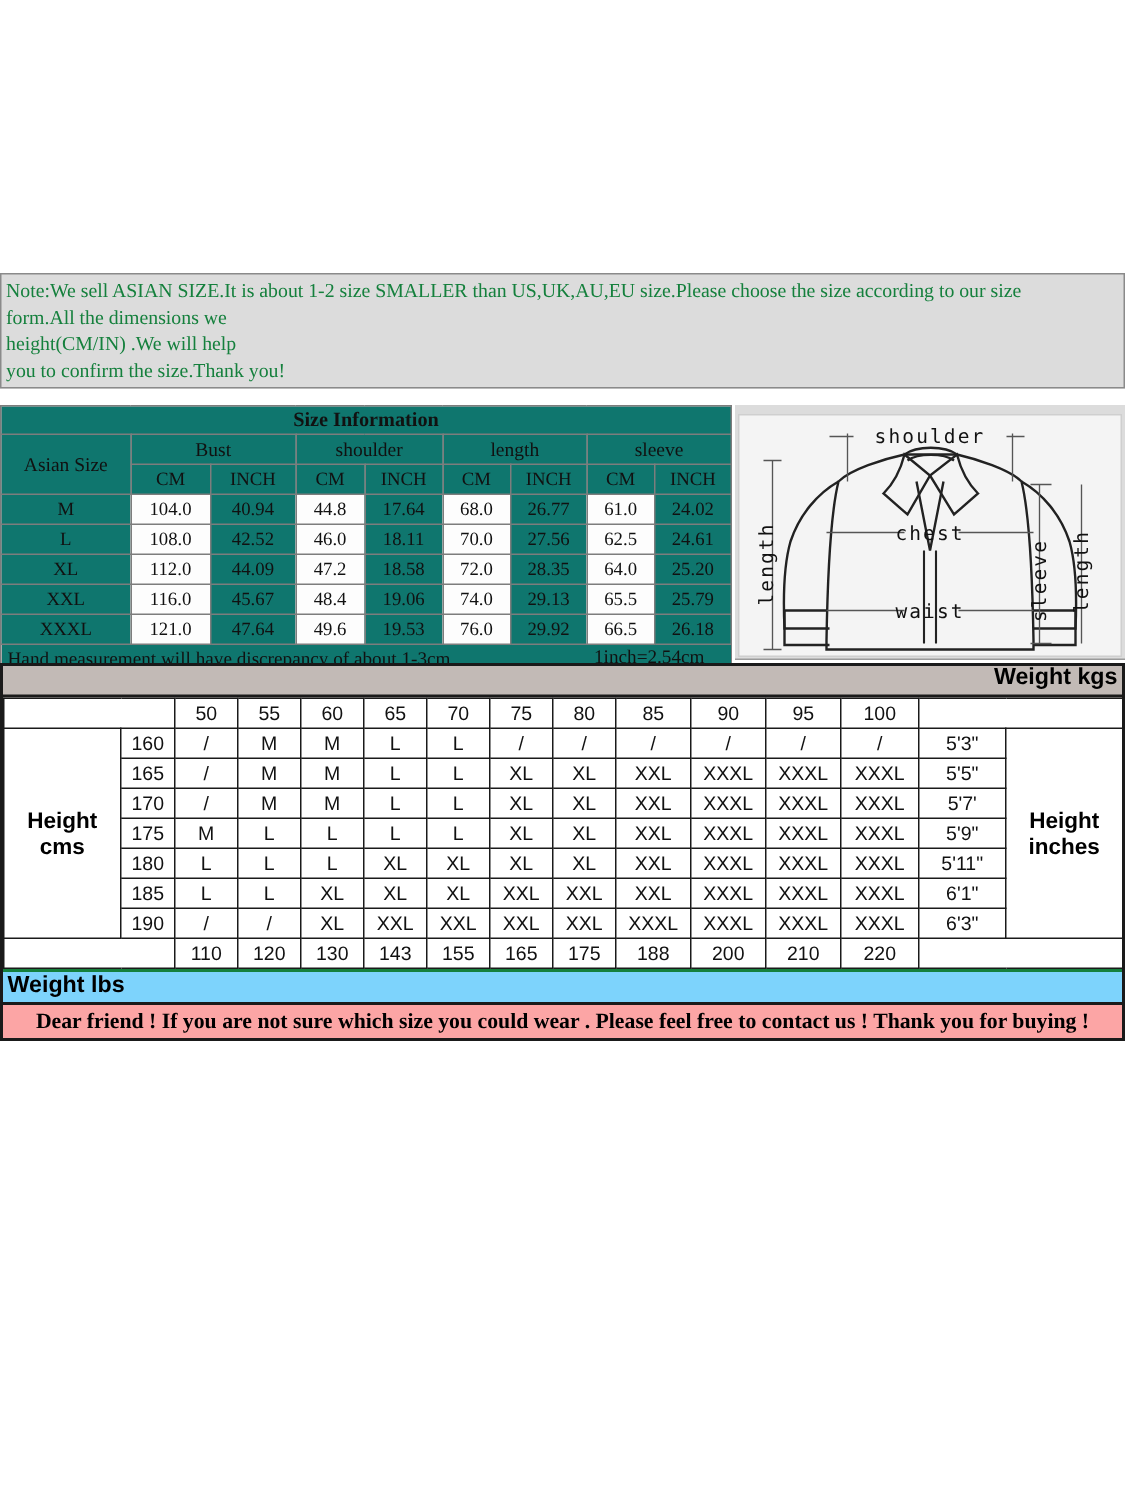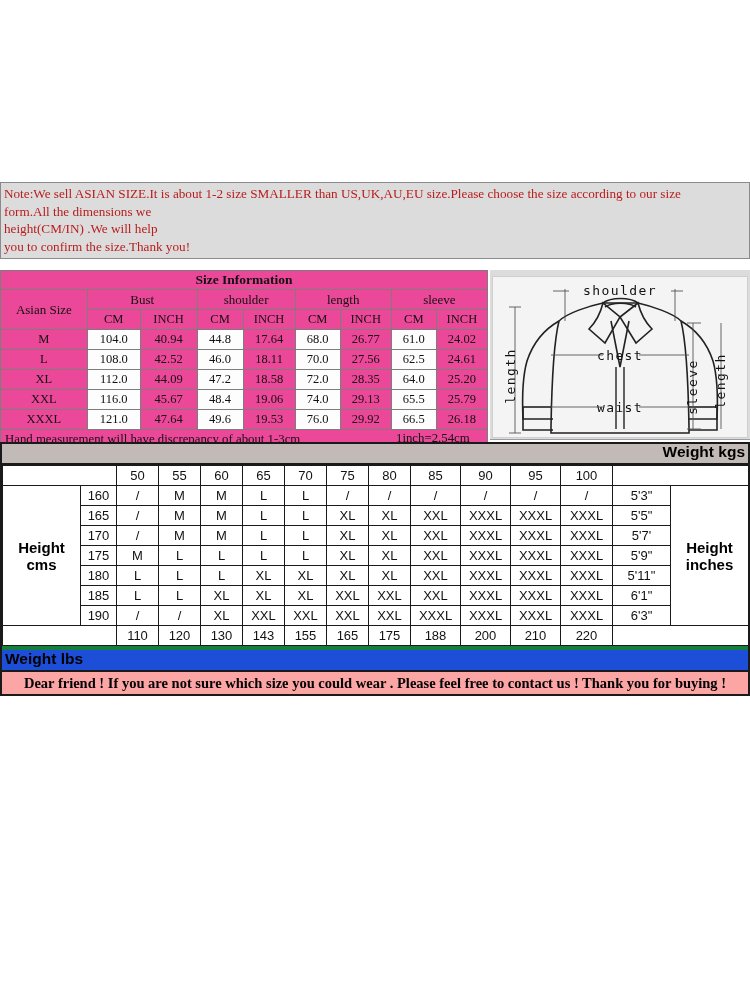--- a/index.html
+++ b/index.html
@@ -22,21 +22,21 @@
     left: 0;
     top: 182px;
     width: 750px;
     box-sizing: border-box;
     background: #dcdcdc;
     border: 1px solid #8a8a8a;
     padding: 2px 3px 3px 3px;
     font-family: "Liberation Serif", "DejaVu Serif", serif;
     font-size: 13.2px;
     line-height: 17.5px;
-    color: #b91c1c;
+    color: #15803d;
   }
   #note-block p { margin: 0; white-space: nowrap; }
 
   
   #mid-wrap {
     position: absolute;
     left: 0;
     top: 270px;
     width: 750px;
     height: 170px;
@@ -52,21 +52,21 @@
     font-size: 12.5px;
     color: #111;
     background: #d6d6d6;
   }
   table.sizeinfo td, table.sizeinfo th {
     border: 1px solid #7d7d7d;
     text-align: center;
     padding: 0;
     height: 19px;
     font-weight: normal;
-    background: #ec4899;
+    background: #0f766e;
   }
   table.sizeinfo td.val {
     background: #fdfdfd;
   }
   table.sizeinfo .title {
     font-weight: bold;
     font-size: 13.5px;
     height: 18px;
   }
   table.sizeinfo .grp { font-size: 13px; }
@@ -166,22 +166,22 @@
     font-family: "Liberation Sans", "DejaVu Sans", sans-serif;
     font-weight: bold;
     font-size: 15px;
     line-height: 17px;
     color: #000;
   }
   td.hnum { background: #fff; font-size: 13px; }
   td.hin  { background: #fff; font-size: 13px; font-weight: normal; }
   .wlbs {
     height: 20px;
-    background: #1d4ed8;
-    border-top: 4px solid #15803d;
+    background: #7dd3fc;
+    border-top: 2px solid #15803d;
     border-bottom: 2px solid #1a1a1a;
     position: relative;
   }
   .wlbs span {
     position: absolute;
     left: 3px;
     top: 0px;
     font-family: "Liberation Sans", "DejaVu Sans", sans-serif;
     font-weight: bold;
     font-size: 15.5px;

